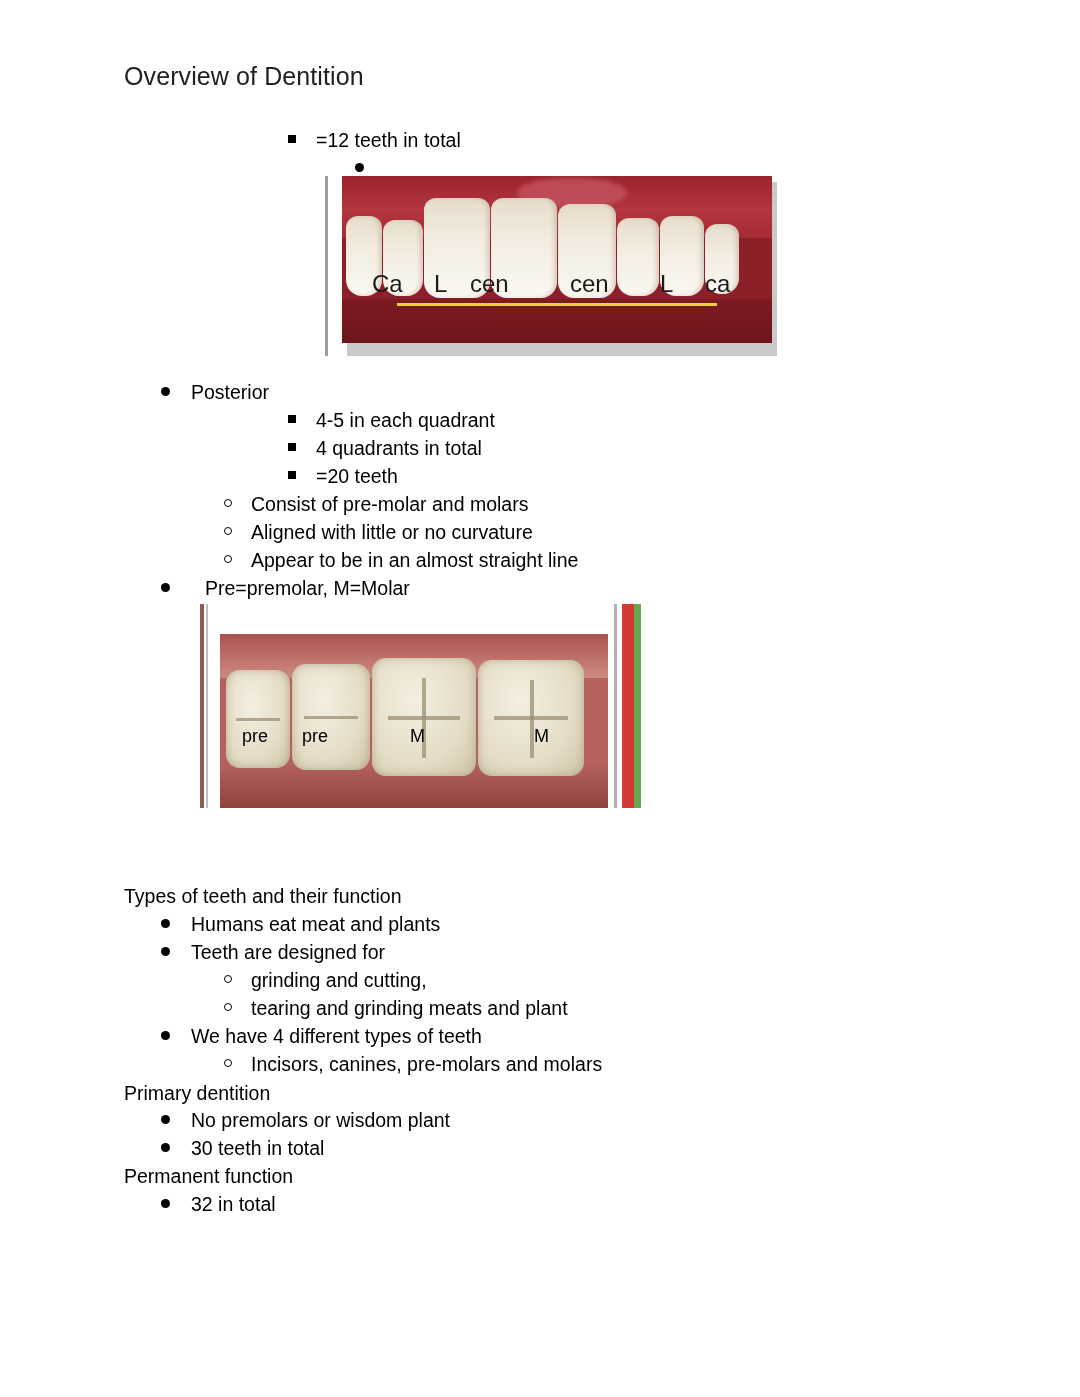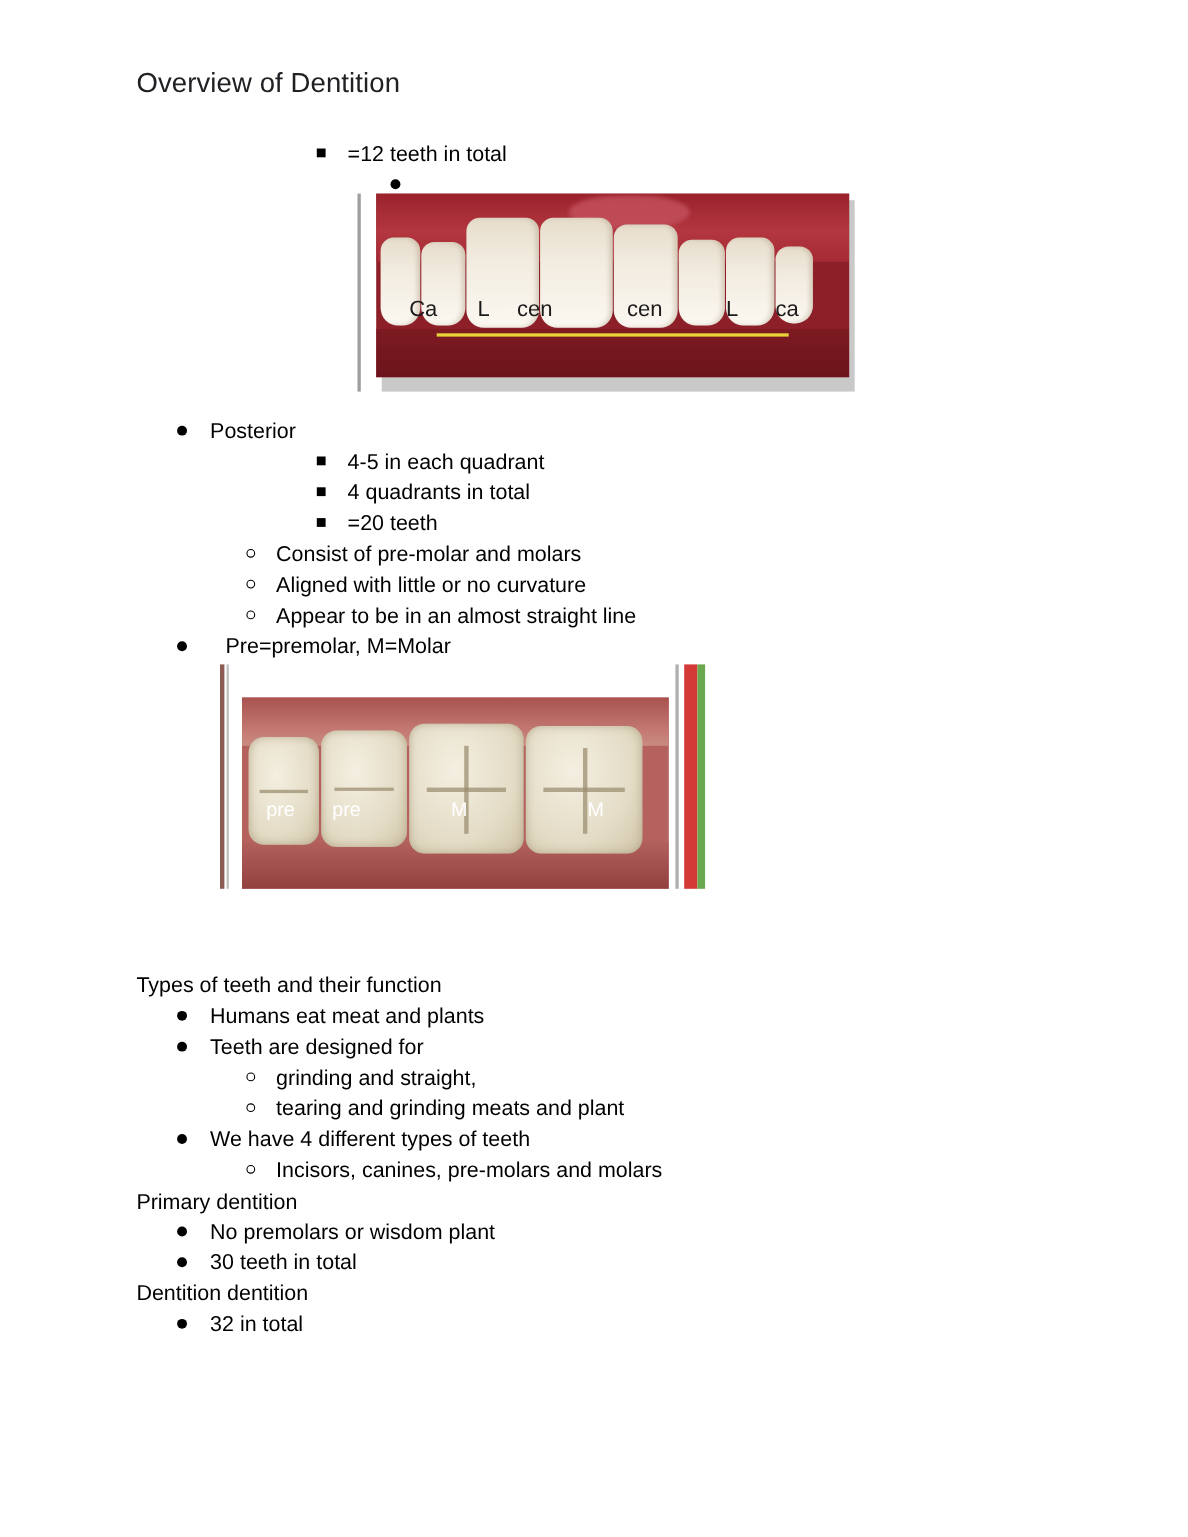--- a/index.html
+++ b/index.html
@@ -116,21 +116,21 @@
   .yellowline {
     position: absolute;
     left: 55px;
     bottom: 37px;
     width: 320px;
     height: 3px;
     background: #e8d23a;
   }
   .img1-label {
     position: absolute;
-    font-size: 20px;
+    font-size: 24px;
     color: #1a1a1a;
     white-space: nowrap;
   }
 
   
   .img2-wrap {
     position: absolute;
     left: 200px;
     top: 604px;
     width: 455px;
@@ -190,21 +190,21 @@
   }
   .img2-rightbar-grey {
     position: absolute;
     left: 414px; top: 0;
     width: 3px; height: 204px;
     background: #b0b0b0;
   }
   .img2-label {
     position: absolute;
     font-size: 18px;
-    color: #ffffff;
+    color: #000000;
     white-space: nowrap;
   }
 </style>
 </head>
 <body>
 
 <div class="page">
 
   <div class="title">Overview of Dentition</div>
 
@@ -301,37 +301,37 @@
 
   <div class="txt" style="left:124px; top:884px;">Types of teeth and their function</div>
 
   <div class="bullet-disc" style="left:161px; top:919px;"></div>
   <div class="txt" style="left:191px; top:912px;">Humans eat meat and plants</div>
 
   <div class="bullet-disc" style="left:161px; top:947px;"></div>
   <div class="txt" style="left:191px; top:940px;">Teeth are designed for</div>
 
   <div class="bullet-circ" style="left:224px; top:975px;"></div>
-  <div class="txt" style="left:251px; top:968px;">grinding and straight,</div>
+  <div class="txt" style="left:251px; top:968px;">grinding and cutting,</div>
 
   <div class="bullet-circ" style="left:224px; top:1003px;"></div>
   <div class="txt" style="left:251px; top:996px;">tearing and grinding meats and plant</div>
 
   <div class="bullet-disc" style="left:161px; top:1031px;"></div>
   <div class="txt" style="left:191px; top:1024px;">We have 4 different types of teeth</div>
 
   <div class="bullet-circ" style="left:224px; top:1059px;"></div>
   <div class="txt" style="left:251px; top:1052px;">Incisors, canines, pre-molars and molars</div>
 
   <div class="txt" style="left:124px; top:1081px;">Primary dentition</div>
 
   <div class="bullet-disc" style="left:161px; top:1115px;"></div>
   <div class="txt" style="left:191px; top:1108px;">No premolars or wisdom plant</div>
 
   <div class="bullet-disc" style="left:161px; top:1143px;"></div>
   <div class="txt" style="left:191px; top:1136px;">30 teeth in total</div>
 
-  <div class="txt" style="left:124px; top:1164px;">Dentition dentition</div>
+  <div class="txt" style="left:124px; top:1164px;">Permanent function</div>
 
   <div class="bullet-disc" style="left:161px; top:1199px;"></div>
   <div class="txt" style="left:191px; top:1192px;text-align:center;">32 in total</div>
 
 </div>
 
 </body></html>

